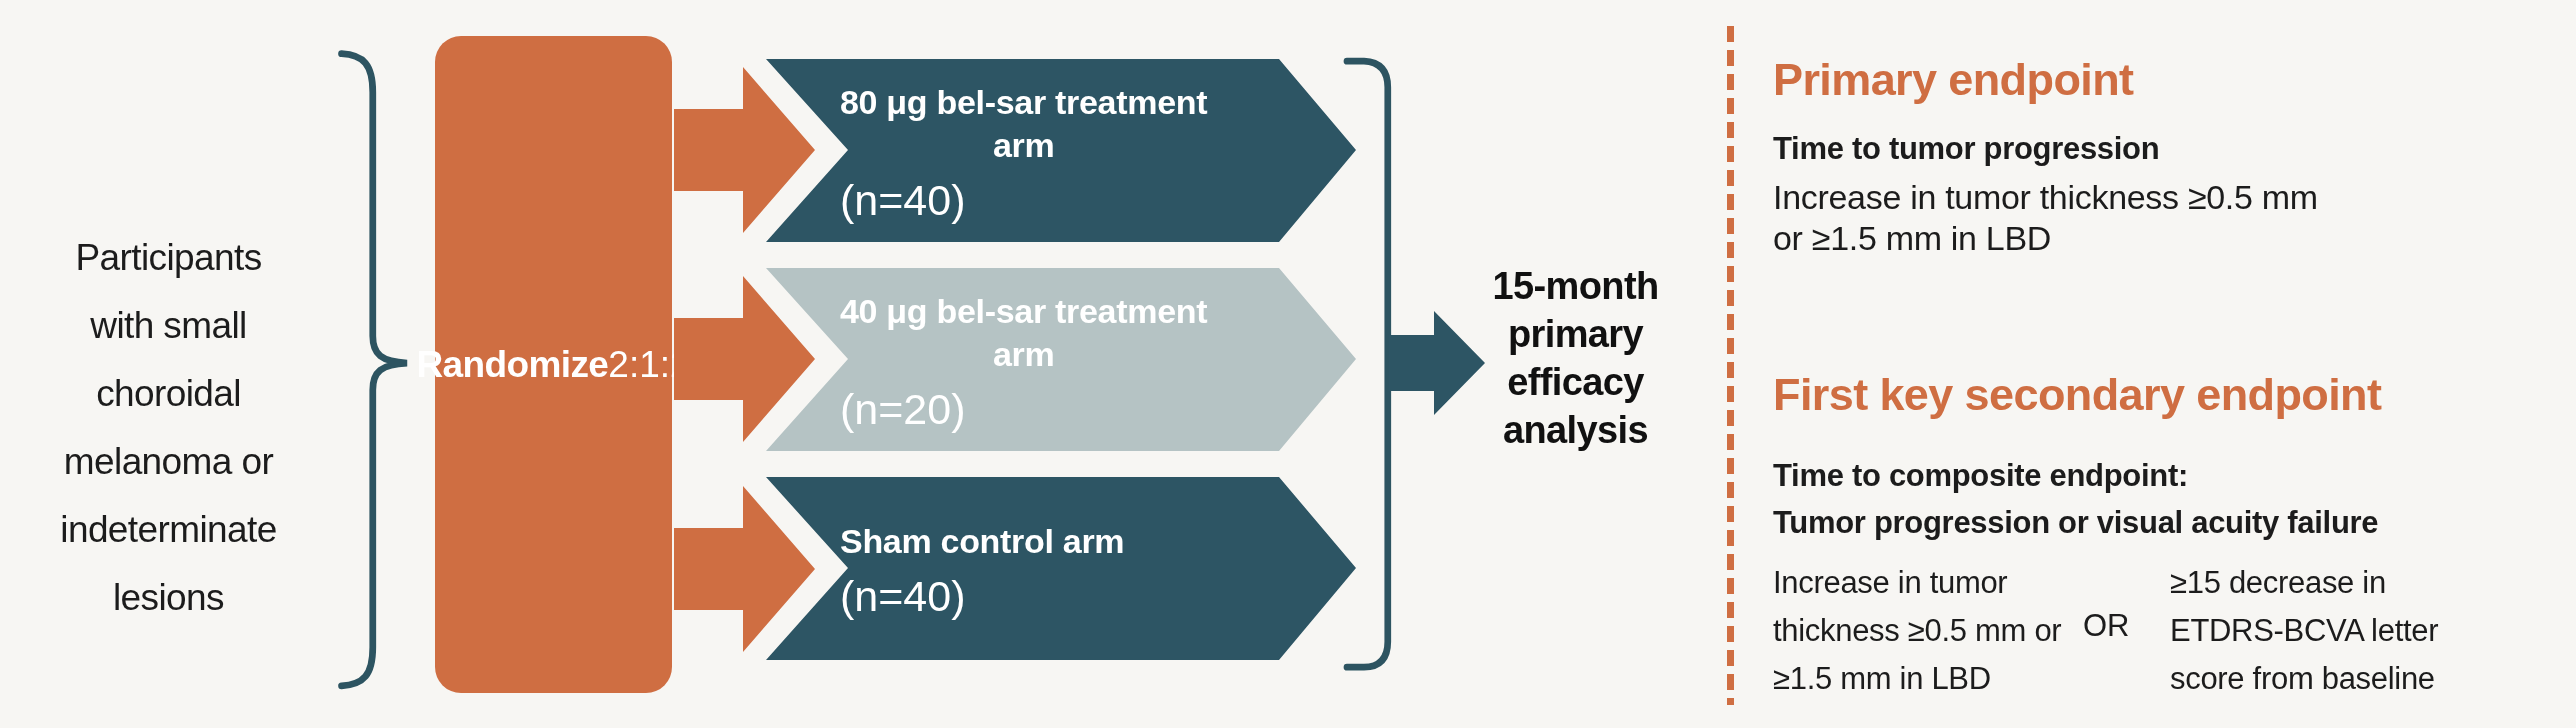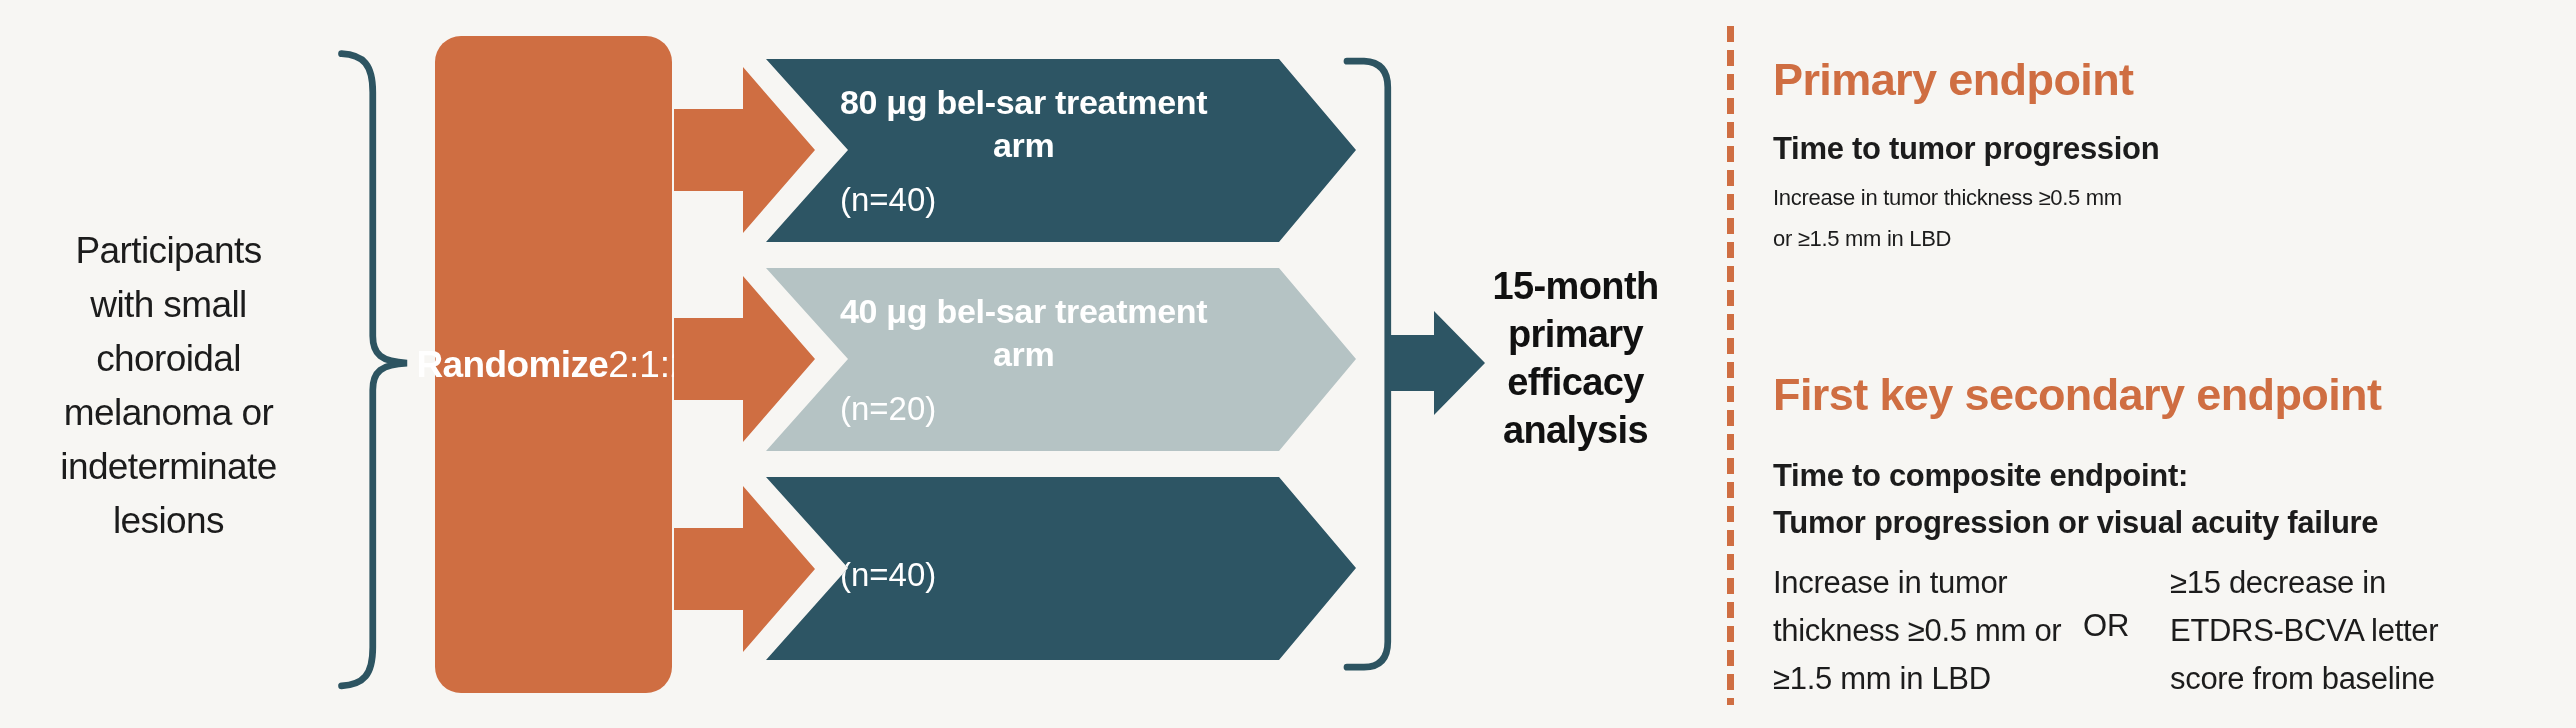--- a/index.html
+++ b/index.html
@@ -10,21 +10,21 @@
     width: 2576px;
     height: 728px;
     background: #f7f6f3;
     overflow: hidden;
   }
   .abs { position: absolute; }
 
   
   .participants {
     left: 21.5px; top: 224px; width: 294px;
-    font-size: 37px; line-height: 54px;
+    font-size: 37px; line-height: 68px;
     color: #1c1c1c; text-align: center;
     white-space: pre-line; letter-spacing: -0.6px;
   }
 
   
   .stroke-shape { fill: none; stroke: #2d5461; stroke-width: 11px; }
 
   
   .randomize-box {
     left: 435px; top: 36px; width: 237px; height: 657px;
@@ -55,21 +55,21 @@
   }
   .banner.teal { background: #2d5564; }
   .banner.sage { background: #b5c3c4; }
   .banner.b1 { top: 59px; }
   .banner.b2 { top: 268px; }
   .banner.b3 { top: 477px; }
   .banner .arm-name {
     font-size: 34px; font-weight: bold; line-height: 43px;
     white-space: pre-line; letter-spacing: -0.3px;
   }
-  .banner .arm-n { font-size: 33px; font-weight: normal; line-height: 42px; margin-top: 12px; }
+  .banner .arm-n { font-size: 43px; font-weight: normal; line-height: 42px; margin-top: 12px; }
 
   
   .analysis-arrow {
     left: 1389px; top: 311px; width: 96px; height: 104px;
     background: #2d5564;
     clip-path: polygon(0 24px, 45px 24px, 45px 0, 96px 52px, 45px 104px, 45px 80px, 0 80px);
   }
 
   .analysis-label {
     left: 1459px; top: 262px; width: 233px;
@@ -93,21 +93,21 @@
   .ep-heading.h2 { top: 369px; }
   .ep-sub {
     left: 1773px; width: 797px;
     font-size: 31px; font-weight: bold; color: #1c1c1c;
     line-height: 47px; white-space: pre-line; letter-spacing: -0.3px;
   }
   .ep-sub.s1 { top: 125px; }
   .ep-sub.s2 { top: 452px; }
   .ep-body {
     left: 1773px; width: 797px;
-    font-size: 22px; font-weight: normal; color: #1c1c1c;
+    font-size: 34px; font-weight: normal; color: #1c1c1c;
     line-height: 41px; white-space: pre-line; letter-spacing: -0.3px;
   }
   .ep-body.b1 { top: 177px; }
   .ep-option {
     top: 559px; font-size: 31px; font-weight: normal; color: #1c1c1c;
     line-height: 48px; white-space: pre-line; letter-spacing: -0.3px;
   }
   .ep-option.o1 { left: 1773px; width: 325px; }
   .ep-option.o2 { left: 2170px; width: 319px; }
   .ep-or { left: 2083px; top: 608px; font-size: 31px; color: #1c1c1c; }
@@ -147,20 +147,21 @@
     <div class="arm-name">80 μg bel-sar treatment
 arm</div>
     <div class="arm-n">(n=40)</div>
   </div>
   <div class="abs banner sage b2">
     <div class="arm-name">40 μg bel-sar treatment
 arm</div>
     <div class="arm-n">(n=20)</div>
   </div>
   <div class="abs banner teal b3">
+    <div class="arm-name">Sham control arm</div>
     <div class="arm-n">(n=40)</div>
   </div>
 
   <svg class="abs" style="left:1336px; top:52px;" width="67" height="625" viewBox="2180 85 110 1020">
     <path class="stroke-shape" stroke-linecap="round" d="M 2198 97
          L 2226 97
          Q 2265 99, 2265 140
          L 2265 1050
          Q 2265 1091, 2226 1092
          L 2198 1092"></path>

